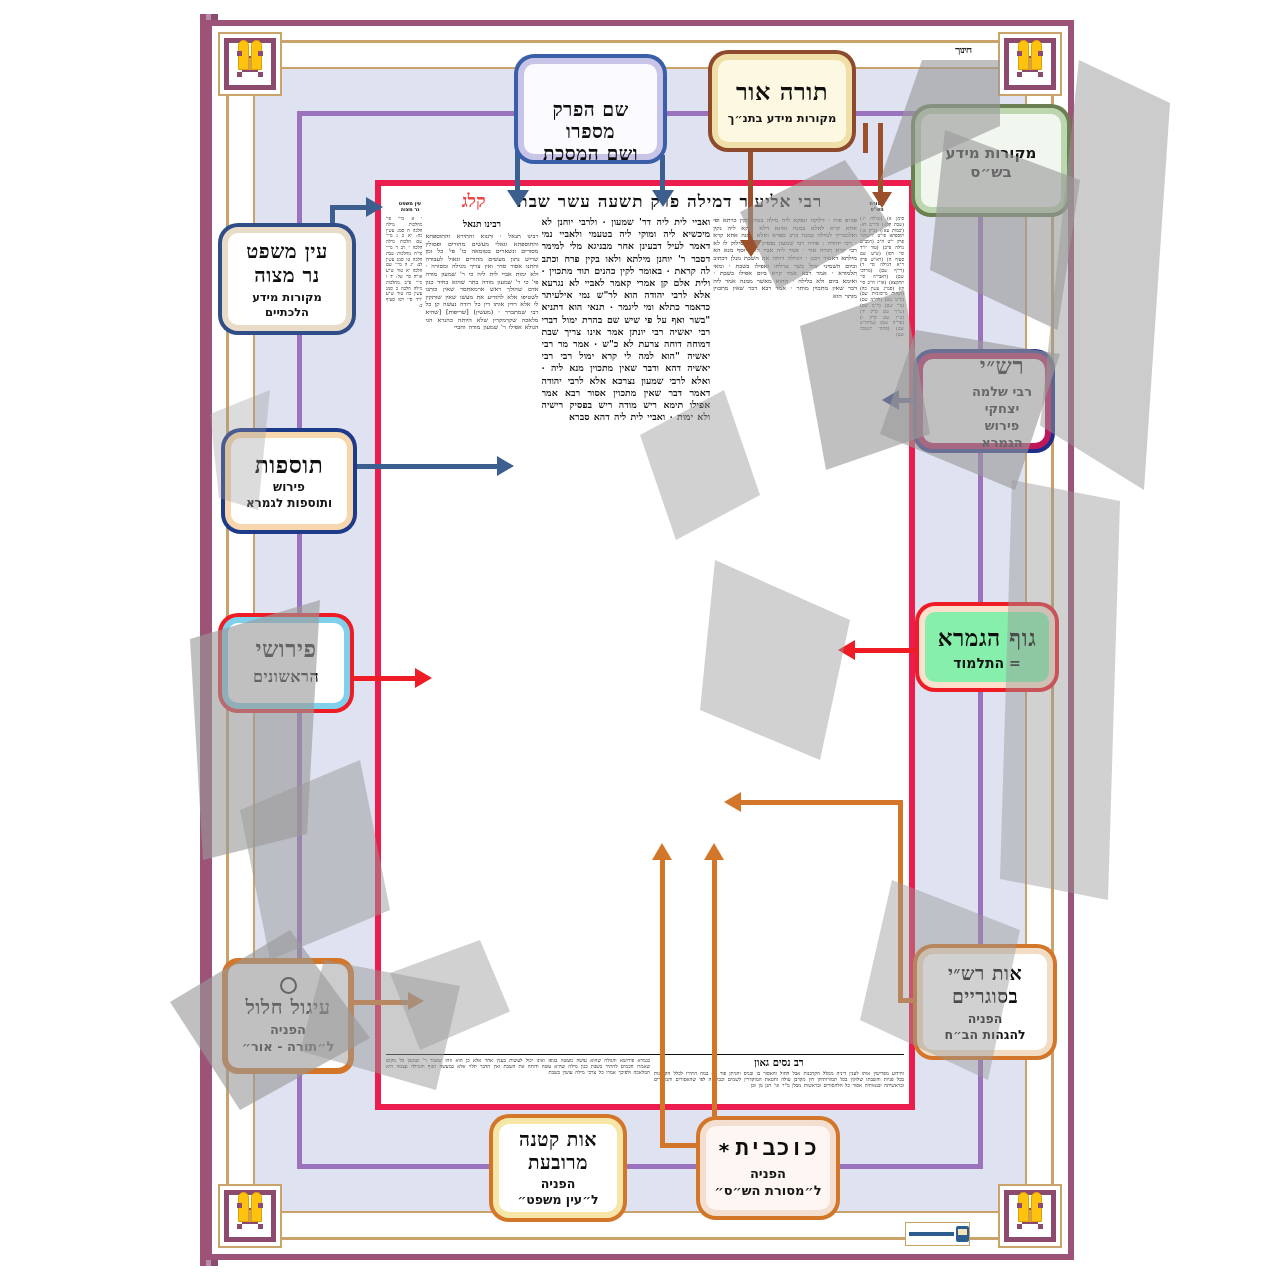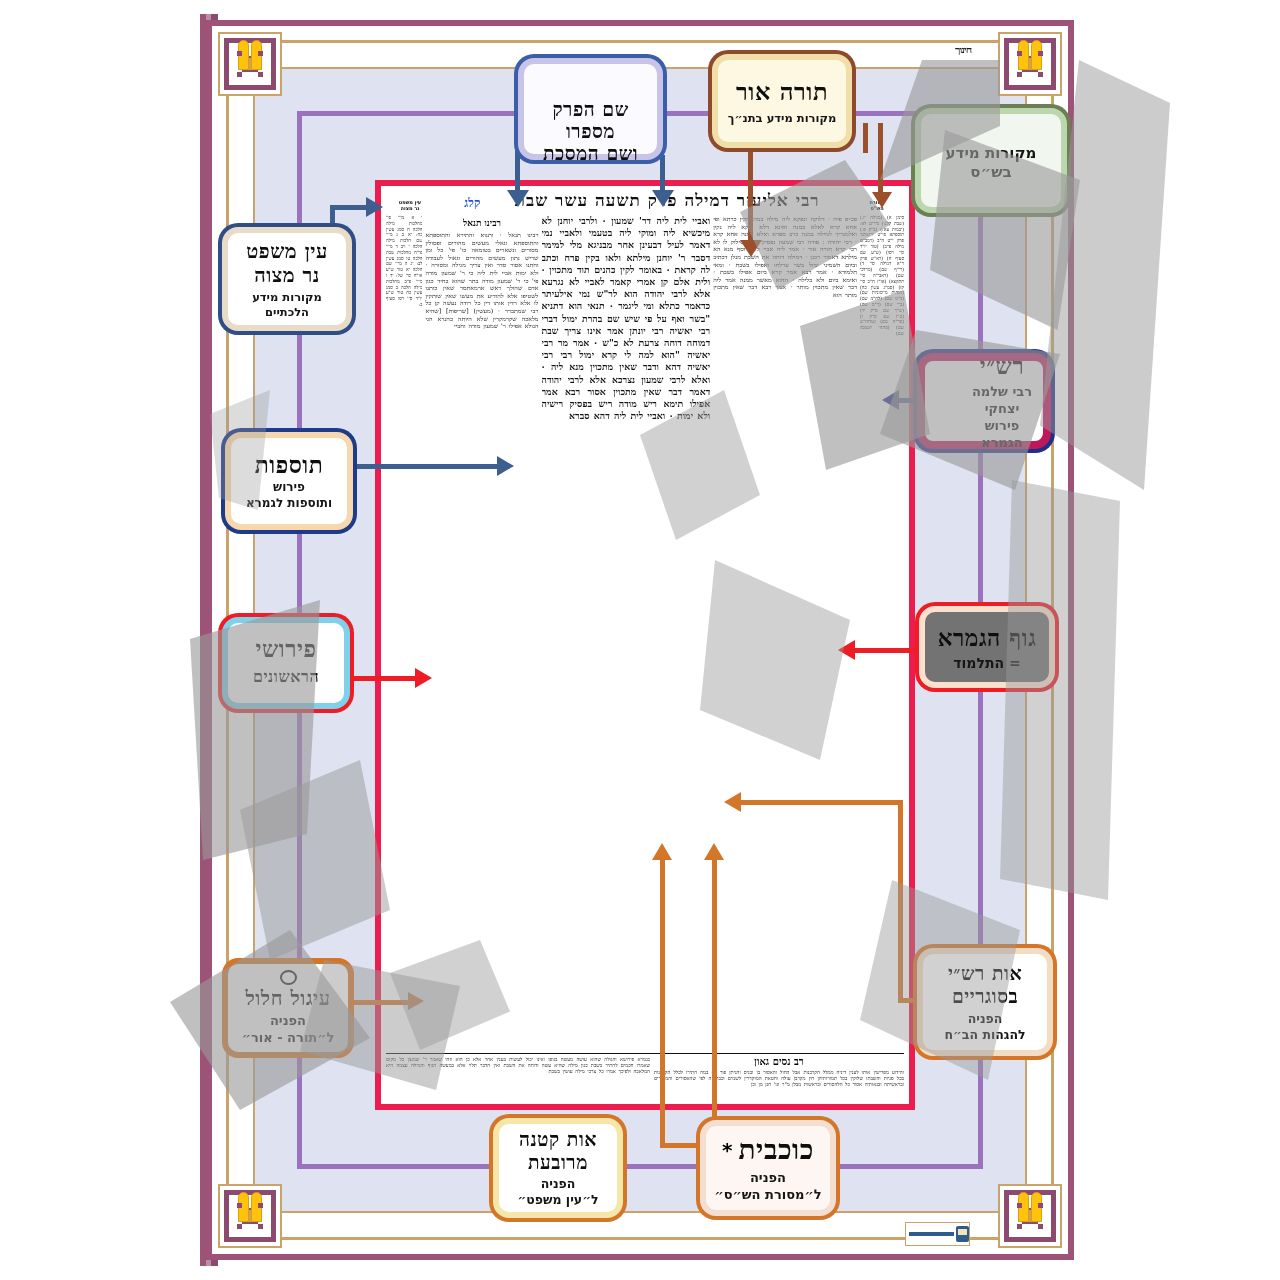--- a/index.html
+++ b/index.html
@@ -47,21 +47,21 @@
   .shard{position:absolute;background:#9a9a9a;opacity:.62;pointer-events:none;}
 
   
   .daf{position:absolute;left:375px;top:180px;width:540px;height:930px;
     background:#ffffff;border:6px solid #ec1d4e;box-sizing:border-box;
     padding:4px 5px;overflow:hidden;}
   .daf-head{display:flex;justify-content:space-between;align-items:flex-end;
     direction:rtl;border-bottom:0;padding:0 4px 2px 4px;}
   .daf-title{font-family:"DejaVu Serif","Liberation Serif",serif;font-weight:700;
     font-size:17px;letter-spacing:1px;color:#111;}
-  .daf-folio{font-family:"DejaVu Serif",serif;font-weight:700;font-size:12px;color:#1d4ed8;}
+  .daf-folio{font-family:"DejaVu Serif",serif;font-weight:700;font-size:18px;color:#ef4444;}
   .daf-side-lbl{font-size:5px;line-height:1.25;color:#111;text-align:center;font-weight:700;}
 
   .daf-body{display:flex;direction:rtl;gap:3px;height:836px;margin-top:2px;}
   .col{position:relative;overflow:hidden;}
   .col-masoret{width:46px;}
   .col-rashi{width:150px;}
   .col-gemara{width:176px;}
   .col-tosafot{width:118px;}
   .col-ein{width:38px;}
 
@@ -292,37 +292,37 @@
     <div class="sb" style="font-size:12px;white-space:pre-line;line-height:16px;">פירוש
 ותוספות לגמרא</div>
   </div>
 
   <div class="box" id="b6" style="left:222px;top:617px;width:128px;height:92px;
        border:6px solid #7fd0ea;background:#ffffff;box-shadow:0 0 0 4px #ee1c25;">
     <div class="hd" style="font-size:23px;line-height:28px;">פירושי</div>
     <div class="hd" style="font-size:16px;line-height:28px;">הראשונים</div>
   </div>
 
-  <div class="box" id="b7" style="left:222px;top:958px;width:132px;height:100px;
+  <div class="box" id="b7" style="left:222px;top:958px;width:132px;height:116px;
        border:6px solid #d4762a;background:#ffffff;">
     <div style="width:13px;height:13px;border:2.5px solid #111;border-radius:50%;margin-bottom:1px;"></div>
     <div class="hd" style="font-size:20px;">עיגול חלול</div>
     <div class="sb" style="font-size:13px;margin-top:2px;white-space:pre-line;line-height:17px;">הפניה
 ל״תורה - אור״</div>
   </div>
 
   <div class="box" id="b8" style="left:917px;top:353px;width:134px;height:96px;
-       border:8px solid #be185d;background:#ffffff;box-shadow:0 0 0 4px #1e2f8a;padding-left:44px;">
+       border:6px solid #be185d;background:#ffffff;box-shadow:0 0 0 4px #1e2f8a;padding-left:44px;">
     <div class="hd" style="font-size:23px;">רש״י</div>
     <div class="sb" style="font-size:13px;margin-top:3px;white-space:pre-line;line-height:17px;">רבי שלמה יצחקי
 פירוש הגמרא</div>
   </div>
 
   <div class="box" id="b9" style="left:919px;top:606px;width:136px;height:82px;
-       border:6px solid #fbe0cd;background:#737373;box-shadow:0 0 0 4px #ee1c25;">
+       border:6px solid #fbe0cd;background:#86efac;box-shadow:0 0 0 4px #ee1c25;">
     <div class="hd" style="font-size:23px;">גוף הגמרא</div>
     <div class="sb" style="font-size:14px;margin-top:3px;">= התלמוד</div>
   </div>
 
   <div class="box" id="b10" style="left:917px;top:948px;width:136px;height:108px;
        border:6px solid #f3dcc4;background:#ffffff;box-shadow:0 0 0 4px #d4762a;">
     <div class="hd" style="font-size:19px;line-height:23px;">אות רש״י</div>
     <div class="hd" style="font-size:19px;line-height:23px;">בסוגריים</div>
     <div class="sb" style="font-size:12.5px;margin-top:3px;white-space:pre-line;line-height:16px;">הפניה
 להגהות הב״ח</div>
@@ -332,21 +332,21 @@
        border:6px solid #f6e7a8;background:#ffffff;box-shadow:0 0 0 4px #d4762a;">
     <div class="hd" style="font-size:19px;line-height:23px;">אות קטנה</div>
     <div class="hd" style="font-size:19px;line-height:23px;">מרובעת</div>
     <div class="sb" style="font-size:12.5px;margin-top:2px;white-space:pre-line;line-height:16px;">הפניה
 ל״עין משפט״</div>
   </div>
 
   <div class="box" id="b12" style="left:700px;top:1120px;width:136px;height:96px;
        border:6px solid #f4ded0;background:#fdf6f2;box-shadow:0 0 0 4px #d4762a;">
     <div style="display:flex;align-items:center;gap:6px;direction:rtl;">
-      <div class="hd" style="font-size:28px;">כוכבית</div>
+      <div class="hd" style="font-size:22px;font-family:Liberation Mono, monospace;">כוכבית</div>
       <div style="font-size:20px;font-weight:700;line-height:10px;">*</div>
     </div>
     <div class="sb" style="font-size:13px;margin-top:3px;white-space:pre-line;line-height:17px;">הפניה
 ל״מסורת הש״ס״</div>
   </div>
 
   <div class="shard" style="left:880px;top:60px;width:120px;height:120px;clip-path:polygon(35% 0,100% 0,100% 55%,0 100%);"></div>
   <div class="shard" style="left:930px;top:130px;width:150px;height:200px;clip-path:polygon(10% 0,100% 25%,85% 100%,0 70%);"></div>
   <div class="shard" style="left:740px;top:160px;width:150px;height:130px;clip-path:polygon(0 40%,70% 0,100% 50%,25% 100%);"></div>
   <div class="shard" style="left:800px;top:290px;width:130px;height:180px;clip-path:polygon(0 20%,80% 0,100% 80%,20% 100%);"></div>

